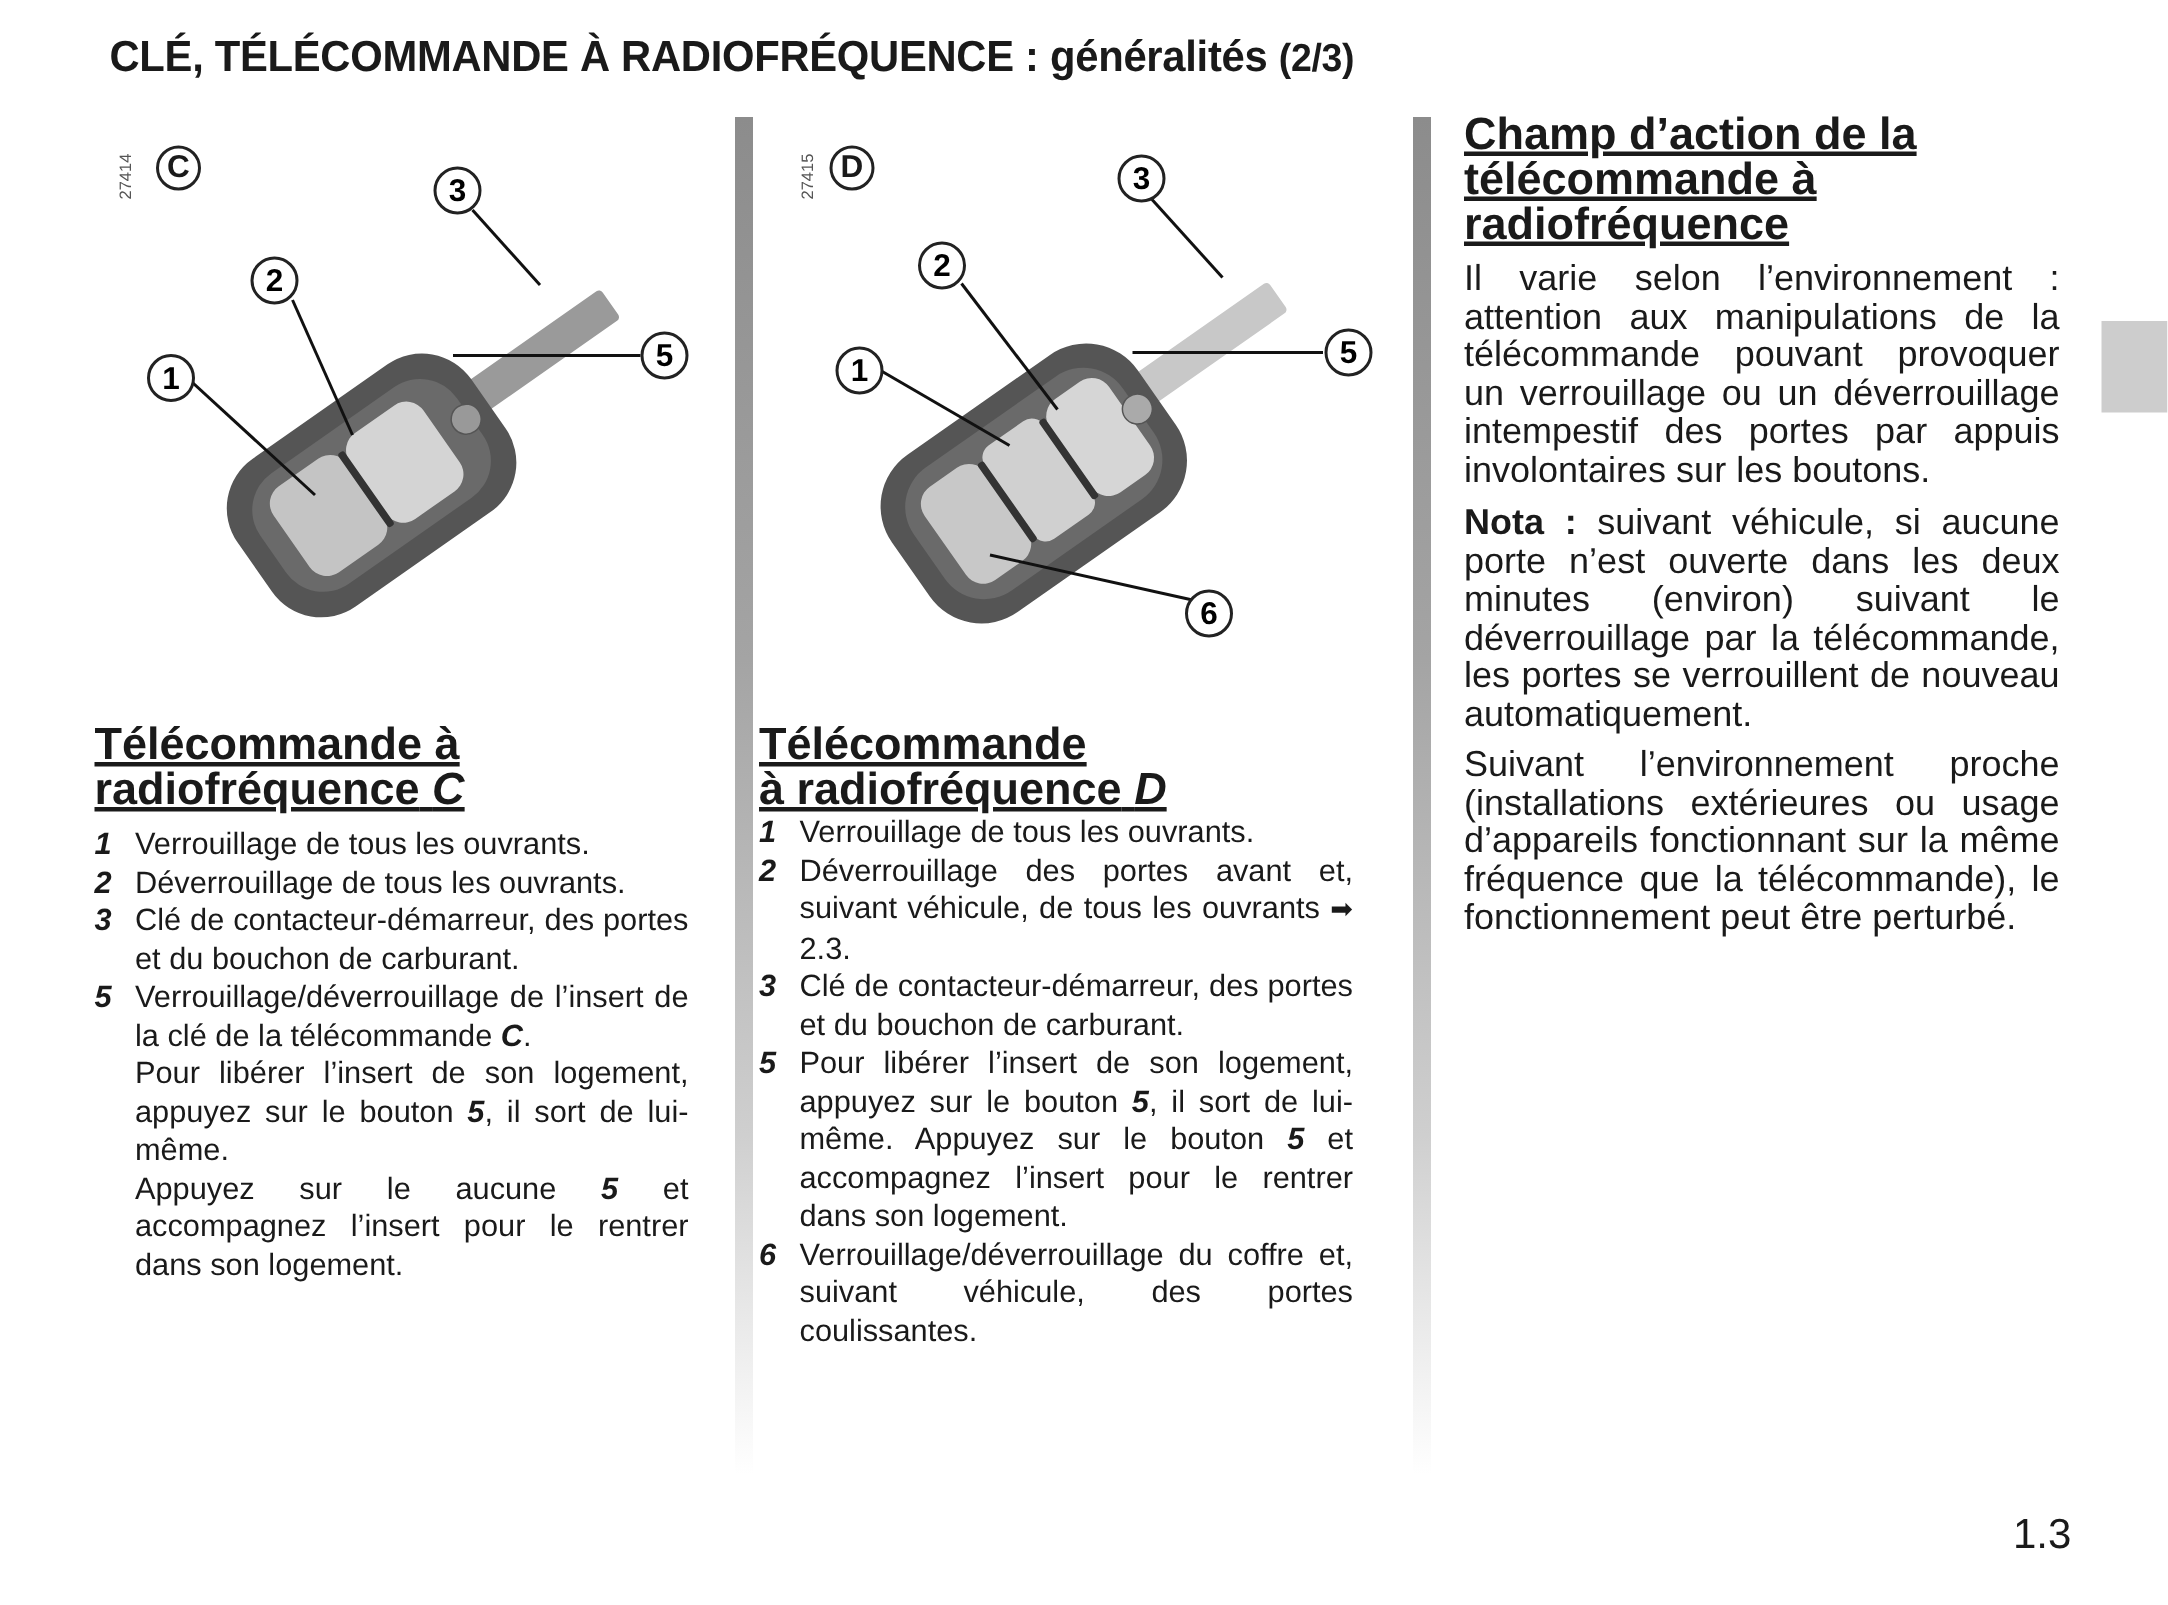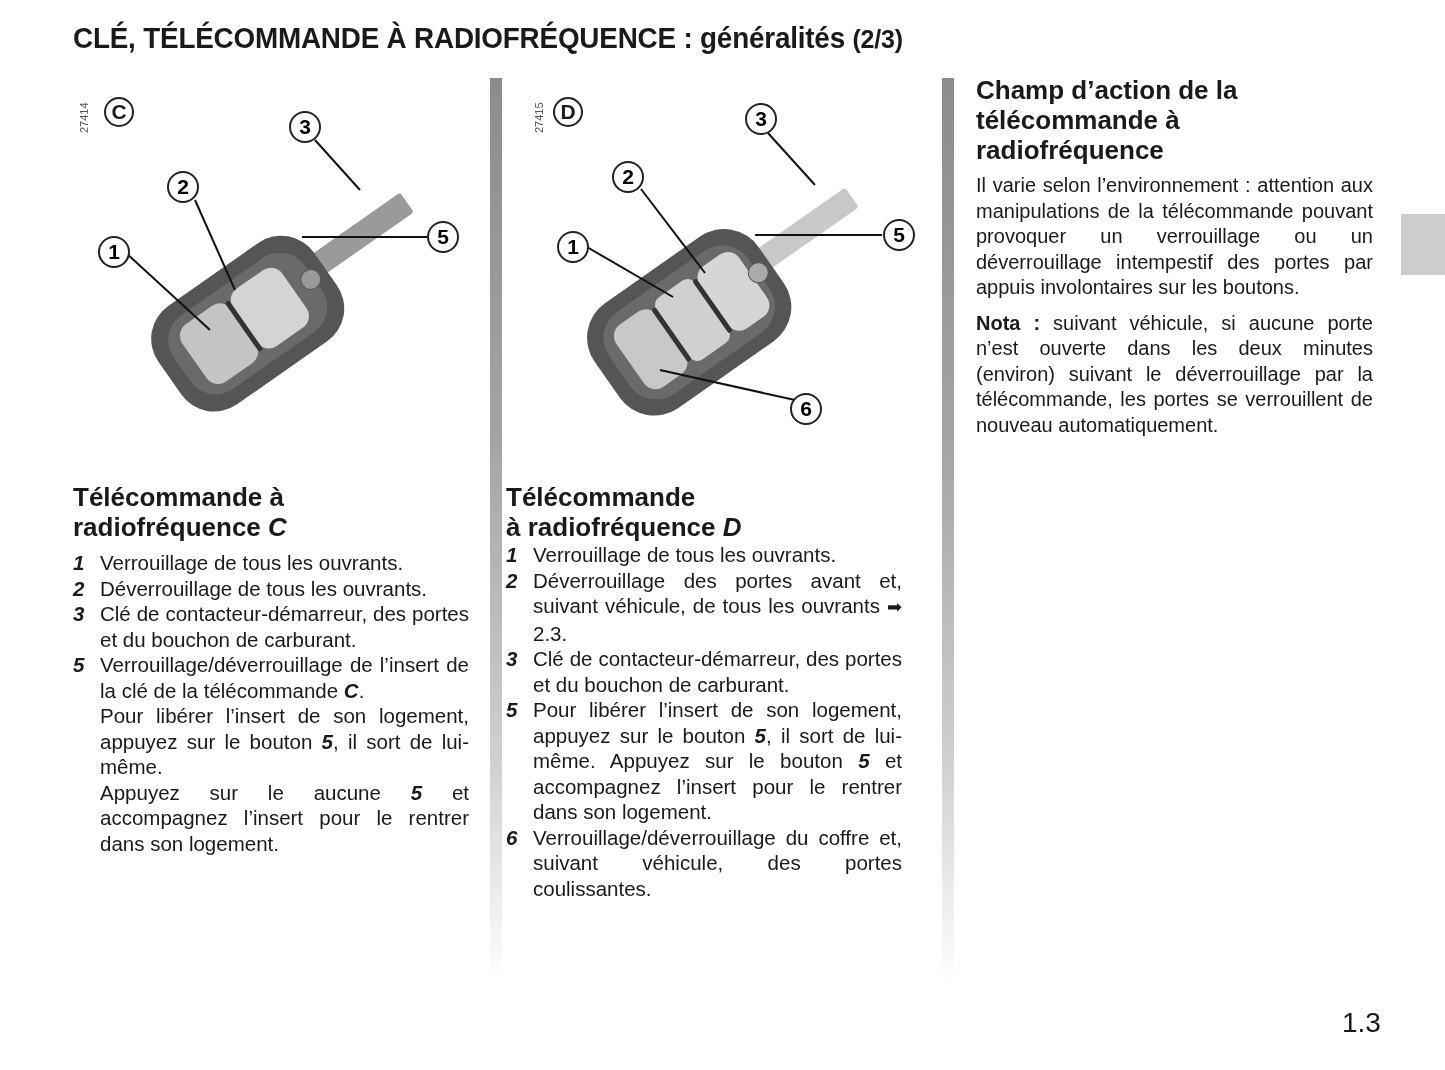--- a/index.html
+++ b/index.html
@@ -28,33 +28,33 @@
   .fig-ref {
     position: absolute; font-size: 11px; color: #555; transform: rotate(-90deg);
     transform-origin: left top; white-space: nowrap;
   }
   .fig-letter {
     position: absolute; width: 30px; height: 30px; border: 2px solid #222; border-radius: 50%;
     font-weight: bold; font-size: 21px; text-align: center; line-height: 26px;
   }
 
   .col { position: absolute; }
-  .col1 { left: 73px; top: 482px; width: 396px; }
+  .col1 { left: 63px; top: 482px; width: 396px; }
   .col2 { left: 506px; top: 482px; width: 396px; }
   .col3 { left: 976px; top: 75px; width: 397px; }
 
-  h2 { font-size: 26px; font-weight: bold; line-height: 30px; }
+  h2 { font-size: 30px; font-weight: bold; line-height: 30px; text-decoration: underline; }
   h2 .it { font-style: italic; }
   .list { margin-top: 8px; font-size: 20.5px; line-height: 25.5px; }
   .col2 .list { margin-top: 0; }
   .item { display: flex; text-align: justify; }
   .item .num { font-weight: bold; font-style: italic; width: 27px; flex: none; }
   .item .txt { flex: 1; }
   .item .txt b { font-style: italic; }
-  p { font-size: 20px; line-height: 25.5px; text-align: justify; }
+  p { font-size: 24px; line-height: 25.5px; text-align: justify; }
   .col3 p { margin-top: 8px; }
   .col3 .nota { margin-top: 10px; }
   .col3 h2.h-interf { margin-top: 35px; }
   .arrow { font-size: 18px; }
 
   .page-number { position: absolute; left: 1342px; top: 1007px; font-size: 28px; }
 </style>
 </head>
 <body>
 
@@ -196,15 +196,16 @@
     </div>
   </div>
 </div>
 
 <div class="col col3">
   <h2>Champ d’action de la télécommande à radiofréquence</h2>
   <p>Il varie selon l’environnement : attention aux manipulations de la télécommande pouvant provoquer un verrouillage ou un déverrouillage intempestif des portes par appuis involontaires sur les boutons.</p>
   <p class="nota">
     <b>Nota :</b><span> suivant véhicule, si aucune porte n’est ouverte dans les deux minutes (environ) suivant le déverrouillage par la télécommande, les portes se verrouillent de nouveau automatiquement.</span>
   </p>
+  <p>Suivant l’environnement proche (installations extérieures ou usage d’appareils fonctionnant sur la même fréquence que la télécommande), le fonctionnement peut être perturbé.</p>
 </div>
 
 <div class="page-number">1.3</div>
 
 </body></html>

